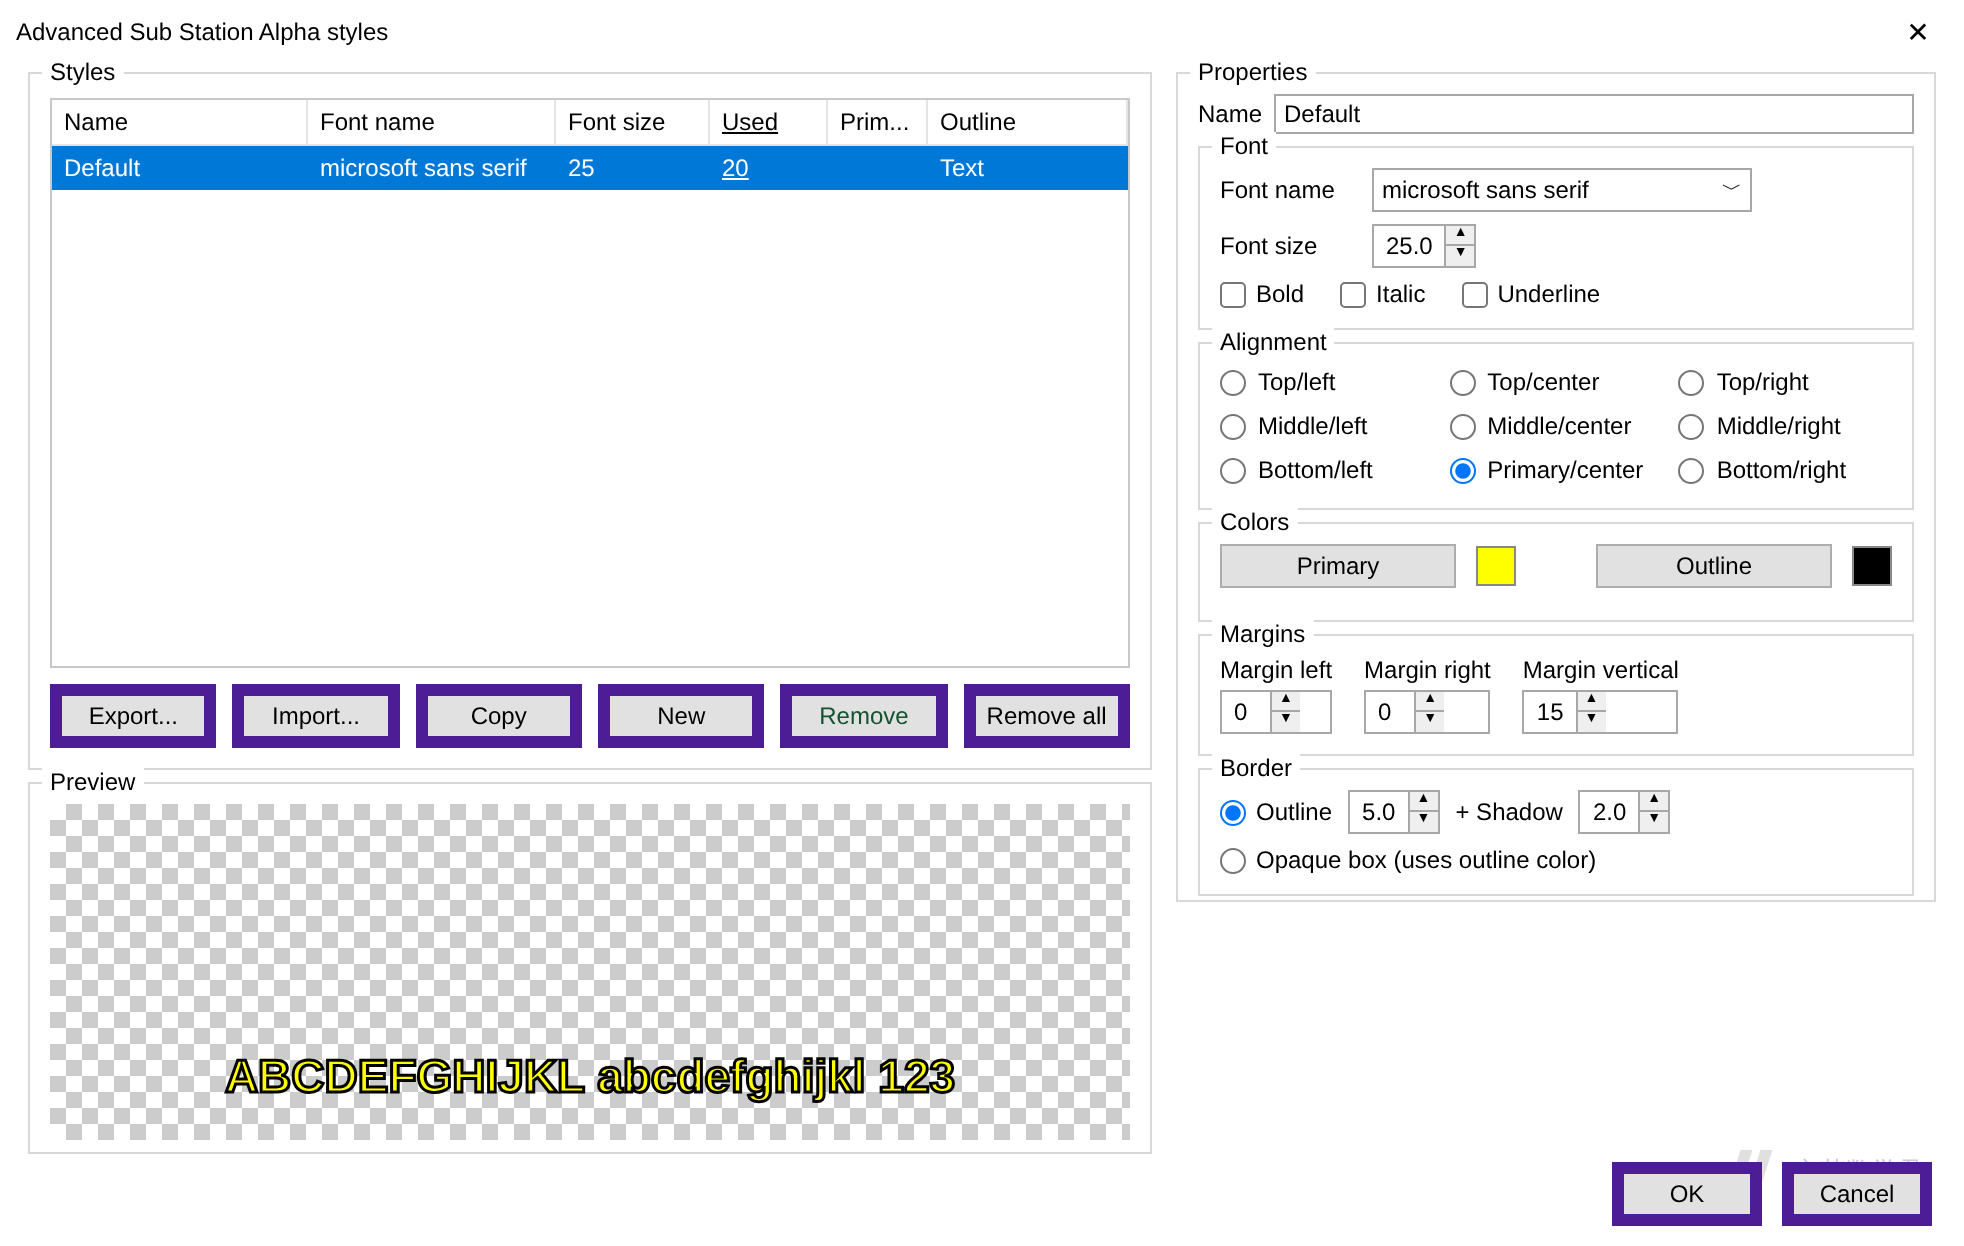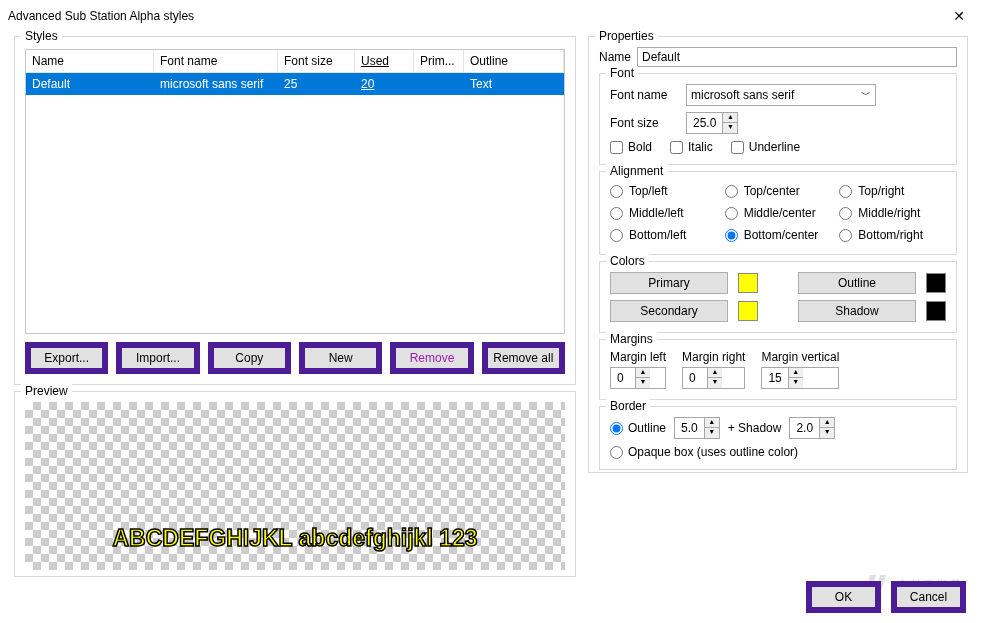--- a/index.html
+++ b/index.html
@@ -13,21 +13,21 @@
 .group { border: 1px solid #d8d8d8; padding: 10px; margin-bottom: 6px; position: relative; }
 .group-label { position: absolute; top: -8px; left: 6px; background: #fff; padding: 0 4px; font-size: 12px; }
 .table { border: 1px solid #c8c8c8; background: #fff; height: 285px; overflow: hidden; margin-top: 2px; }
 .thead { display: flex; background: #fff; border-bottom: 1px solid #e4e4e4; }
 .th { padding: 4px 6px; font-size: 12px; border-right: 1px solid #e4e4e4; text-align: left; overflow: hidden; white-space: nowrap; }
 .trow { display: flex; background: #0078d7; color: #fff; }
 .td { padding: 4px 6px; font-size: 12px; overflow: hidden; white-space: nowrap; }
 .col-name { width: 128px; } .col-font { width: 124px; } .col-size { width: 77px; } .col-used { width: 59px; text-decoration: underline; } .col-prim { width: 50px; } .col-out { width: 100px; }
 .btnrow { display: flex; gap: 8px; margin-top: 8px; }
 .btn { flex: 1; background: #e1e1e1; border: 6px solid #4c1d95; padding: 3px 0; text-align: center; font-size: 12px; cursor: default; }
-.btn.disabled { color: #a21caf; }
+.btn.disabled { color: #14532d; }
 .preview-group { flex: 1; padding: 10px 10px 6px 10px; text-decoration: underline; }
 .preview-area { height: 168px; background-image: linear-gradient(45deg,#ccc 25%,transparent 25%),linear-gradient(-45deg,#ccc 25%,transparent 25%),linear-gradient(45deg,transparent 75%,#ccc 75%),linear-gradient(-45deg,transparent 75%,#ccc 75%); background-size:16px 16px; background-position:0 0,0 8px,8px -8px,-8px 0; background-color:#fff; position: relative; }
 .preview-text { position: absolute; bottom: 18px; width: 100%; text-align: center; font-size: 23px; font-weight: bold; color: #ffff00; -webkit-text-stroke: 1.5px #000; font-family: Arial, sans-serif; }
 .proprow { display: flex; align-items: center; gap: 6px; margin-bottom: 6px; }
 .proprow label { font-size: 12px; }
 .text-input { border: 1px solid #a7a7a7; padding: 2px 4px; font-size: 12px; height: 20px; }
 .name-input { flex: 1; }
 .combo { display:flex; align-items:center; border:1px solid #a7a7a7; height:22px; padding:0 4px; width:190px; justify-content:space-between; background:#fff; }
 .chev { font-size:10px; }
 .spinner-wrap { display:flex; align-items:center; border:1px solid #a7a7a7; height:22px; }
@@ -173,48 +173,38 @@
           <label class="rad">
               <input type="radio" name="al" style="">
               <span>Middle/right</span>
             </label>
           <label class="rad">
               <input type="radio" name="al" style="">
               <span>Bottom/left</span>
             </label>
           <label class="rad">
               <input type="radio" name="al" checked="" style="">
-              <span>Bottom/center</span>
+              <span>Primary/center</span>
             </label>
           <label class="rad">
               <input type="radio" name="al" style="">
               <span>Bottom/right</span>
             </label>
         </div>
       </div>
 
       <div class="group">
         <span class="group-label">Colors</span>
         <div class="colorrow">
           <div class="color-side">
             <div class="color-btn">Primary</div>
             <div class="swatch" style="background:#ffff00"></div>
           </div>
           <div class="color-side">
             <div class="color-btn">Outline</div>
-            <div class="swatch" style="background:#000000"></div>
-          </div>
-        </div>
-        <div class="colorrow" style="margin-bottom:0">
-          <div class="color-side">
-            <div class="color-btn">Secondary</div>
-            <div class="swatch" style="background:#ffff00"></div>
-          </div>
-          <div class="color-side">
-            <div class="color-btn">Shadow</div>
             <div class="swatch" style="background:#000000"></div>
           </div>
         </div>
       </div>
 
       <div class="group">
         <span class="group-label">Margins</span>
         <div class="margins-row">
           <div class="margin-col">
             <label>Margin left</label>

